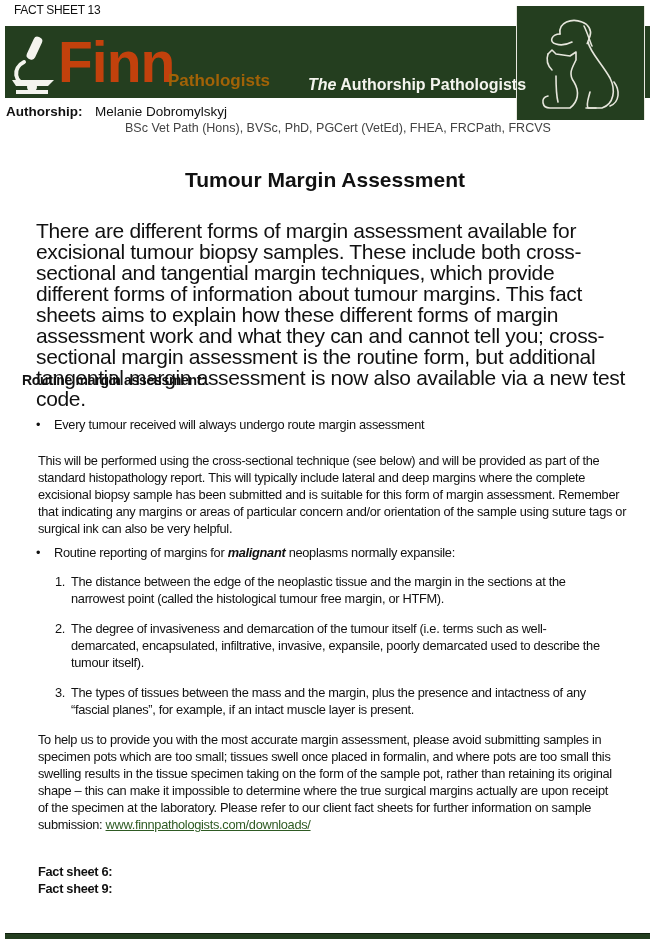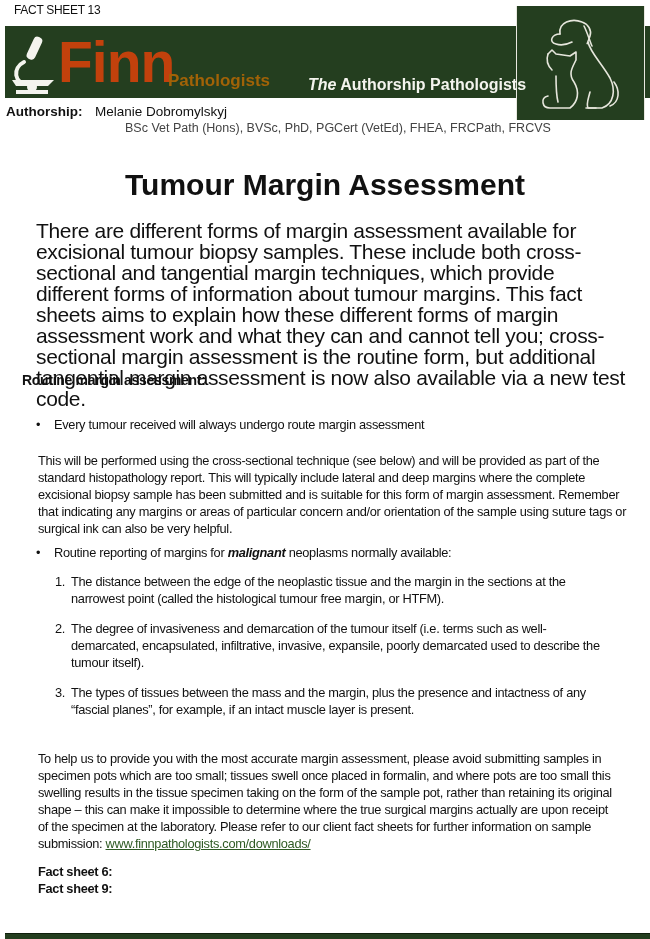--- a/index.html
+++ b/index.html
@@ -18,38 +18,38 @@
                line-height: 60px; letter-spacing: -1px; }
   .logo-path { left: 168px; top: 71px; font-size: 17px; font-weight: bold; color: #a16207; }
   .tagline { left: 308px; top: 76px; font-size: 16px; font-weight: bold; color: #f4f4ee; }
   .tagline i { font-style: italic; }
   .pet-icon { left: 530px; top: 12px; width: 105px; height: 104px; }
 
   .auth-label { left: 6px; top: 104px; font-size: 13.5px; font-weight: bold; }
   .auth-name { left: 95px; top: 104px; font-size: 13.5px; }
   .auth-creds { left: 89px; top: 121px; font-size: 12.5px; color: #444; margin-left: 36px; }
 
-  .title { left: 0; width: 650px; text-align: center; top: 168px; font-size: 30px; font-weight: bold; }
+  .title { left: 0; width: 650px; text-align: center; top: 168px; font-size: 21px; font-weight: bold; }
 
   .intro { left: 36px; top: 220px; width: 590px; font-size: 21px; line-height: 21px; letter-spacing: -0.35px; }
 
   .h2 { left: 22px; top: 372px; font-size: 14px; font-weight: bold; letter-spacing: -0.3px; }
 
   .body-sm { font-size: 12.8px; line-height: 17px; letter-spacing: -0.3px; }
   .bullet { display: flex; }
   .bullet .dot { width: 18px; flex: none; }
   .b1 { left: 36px; top: 416px; width: 590px; }
   .p1 { left: 38px; top: 452px; width: 590px; }
   .b2 { left: 36px; top: 544px; width: 590px; }
   .num { display: flex; }
   .num .n { width: 16px; flex: none; }
   .n1 { left: 55px; top: 573px; width: 545px; }
   .n2 { left: 55px; top: 620px; width: 545px; }
   .n3 { left: 55px; top: 684px; width: 545px; }
-  .p2 { left: 38px; top: 731px; width: 578px; margin-top: 19px; }
+  .p2 { left: 38px; top: 731px; width: 578px; }
   .p2 a { color: #2e5a23; text-decoration: underline; }
   .refs { left: 38px; top: 863px; width: 590px; }
   .ref-row { display: flex; }
   .ref-row .k { width: 86px; font-weight: bold; flex: none; }
 
   .footer-bar { left: 5px; top: 933px; width: 645px; height: 6px; background: #243e1f; border-top: 1px solid #0f1f0c; }
 </style>
 </head>
 <body>
 
@@ -96,21 +96,21 @@
 
 <div class="abs b1 body-sm bullet">
   <span class="dot">•</span>
   <span>Every tumour received will always undergo route margin assessment</span>
 </div>
 
 <div class="abs p1 body-sm">This will be performed using the cross-sectional technique (see below) and will be provided as part of the standard histopathology report. This will typically include lateral and deep margins where the complete excisional biopsy sample has been submitted and is suitable for this form of margin assessment. Remember that indicating any margins or areas of particular concern and/or orientation of the sample using suture tags or surgical ink can also be very helpful.</div>
 
 <div class="abs b2 body-sm bullet">
   <span class="dot">•</span>
-  <span><span>Routine reporting of margins for </span><b><i>malignant</i></b><span> neoplasms normally available:</span></span>
+  <span><span>Routine reporting of margins for </span><b><i>malignant</i></b><span> neoplasms normally expansile:</span></span>
 </div>
 
 <div class="abs n1 body-sm num">
   <span class="n">1.</span>
   <span>The distance between the edge of the neoplastic tissue and the margin in the sections at the narrowest point (called the histological tumour free margin, or HTFM).</span>
 </div>
 <div class="abs n2 body-sm num">
   <span class="n">2.</span>
   <span>The degree of invasiveness and demarcation of the tumour itself (i.e. terms such as well-demarcated, encapsulated, infiltrative, invasive, expansile, poorly demarcated used to describe the tumour itself).</span>
 </div>

